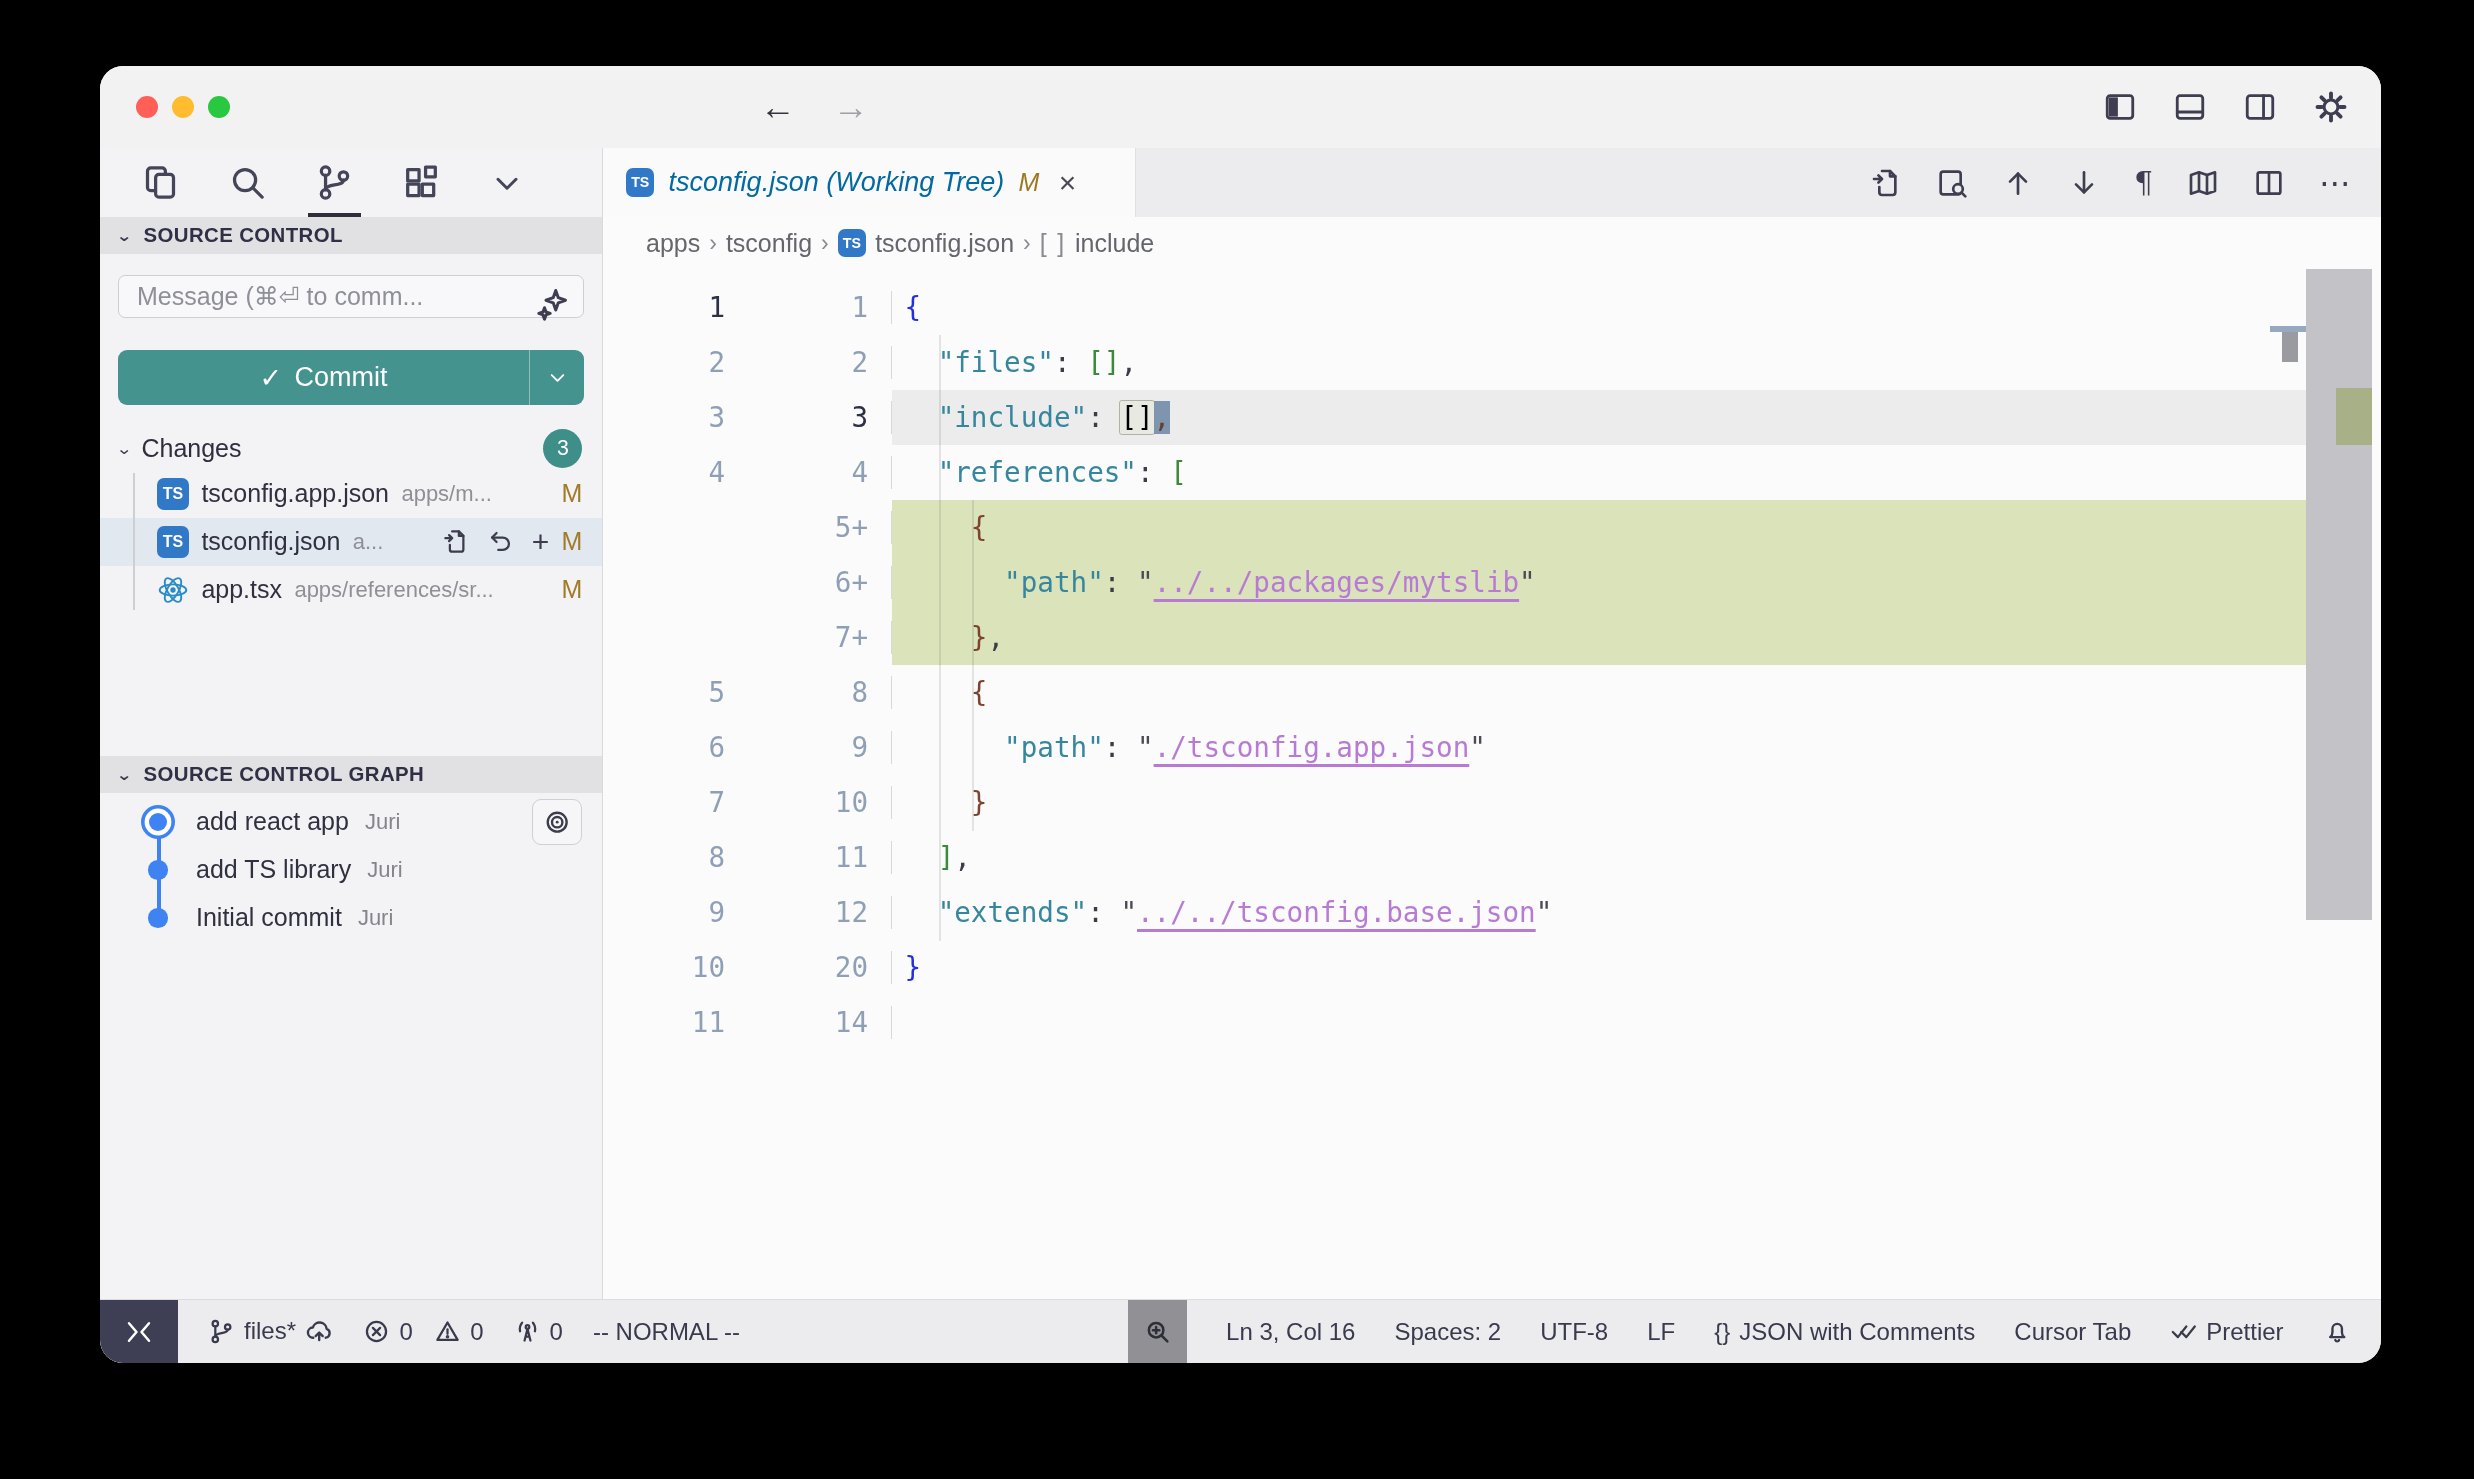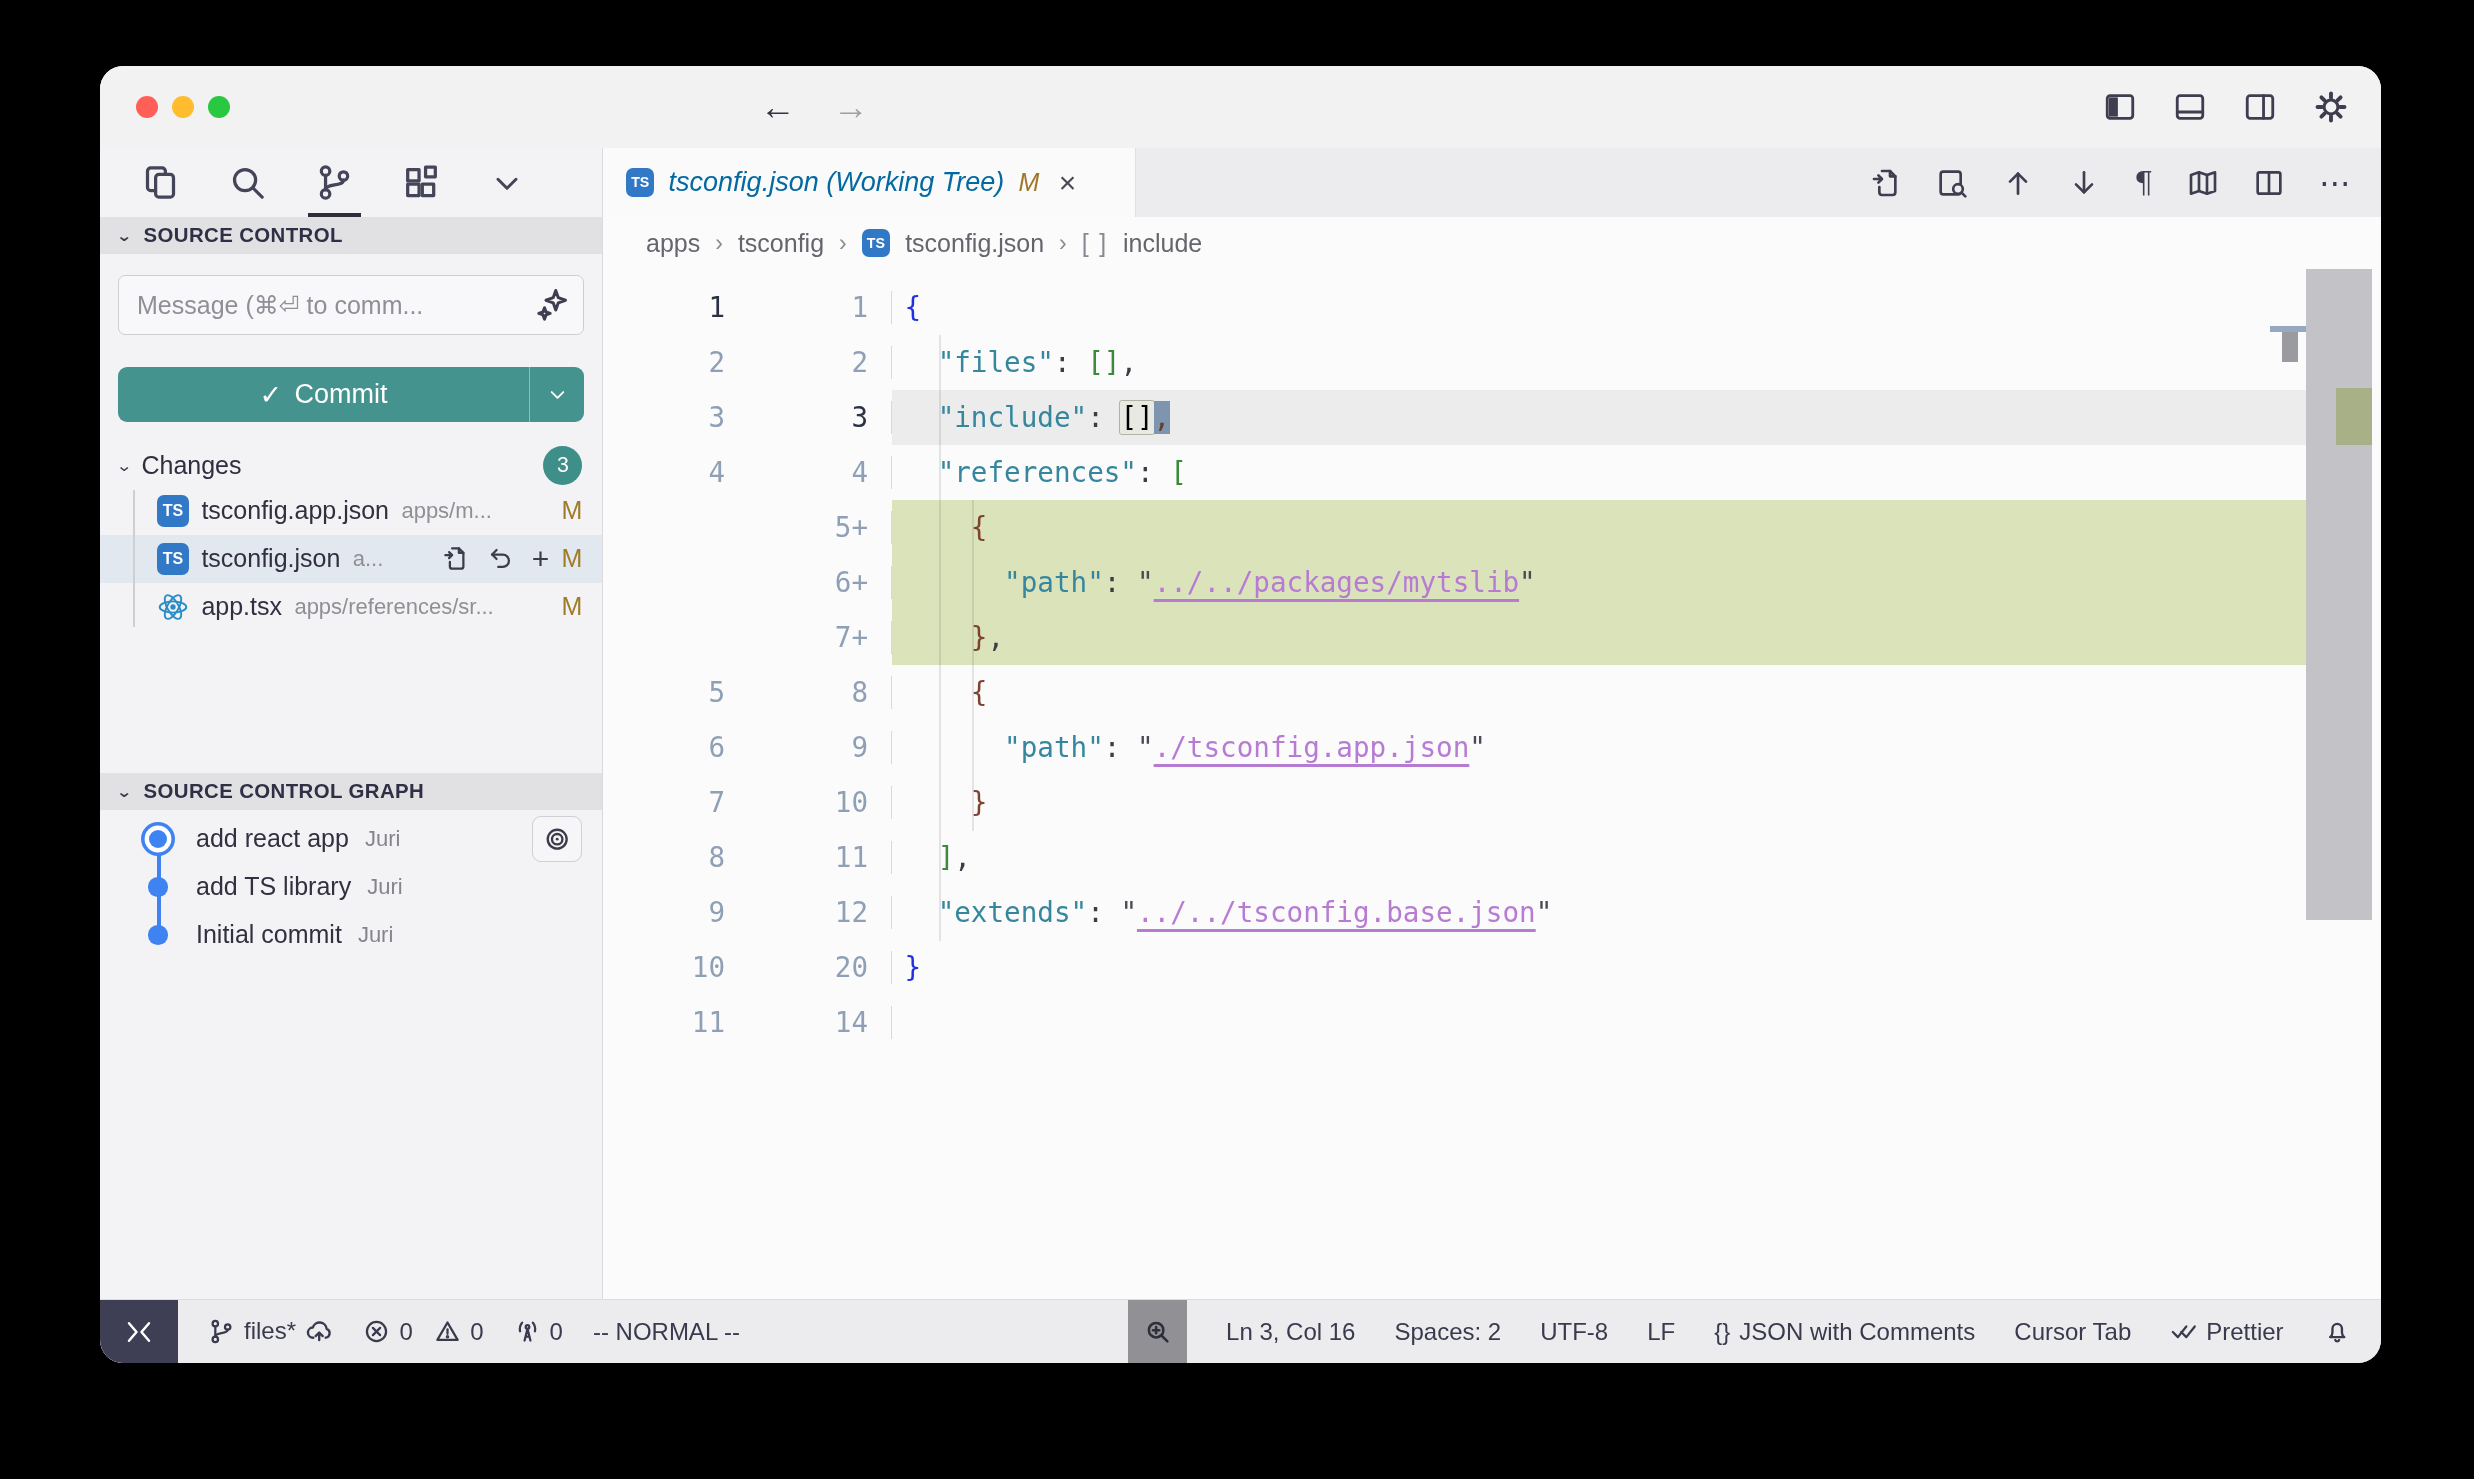--- a/index.html
+++ b/index.html
@@ -25,21 +25,21 @@
   
   .main { flex:1; display:flex; min-height:0; }
   .sidebar { width:503px; flex:0 0 503px; background:#f3f2f4; border-right:1.8px solid #dadadc; display:flex; flex-direction:column; }
   .activity { height:69px; display:flex; align-items:center; gap:48px; padding-left:41px; color:#45455a; }
   .act-item { position:relative; display:flex; align-items:center; justify-content:center; height:69px; }
   .act-item.active::after { content:""; position:absolute; left:-7.1px; right:-7.1px; bottom:0; height:3.6px; background:#2d2d3c; }
   .sec-header { height:37px; background:#e1e1e3; display:flex; align-items:center; gap:10.7px; padding-left:16px;
     font-size:20.4px; font-weight:bold; color:#2f2f45; letter-spacing:0.4px; }
   .chev { font-size:19.6px; color:#3a3a4c; transform:scaleY(.8); }
   .msg-wrap { margin:21.3px 18px 0; position:relative; }
-  .msg-input { width:100%; height:60px; border:1.8px solid #cdcdd2; border-radius:7.1px; background:#f8f8fa;
+  .msg-input { width:100%; height:43px; border:1.8px solid #cdcdd2; border-radius:7.1px; background:#f8f8fa;
     font-size:25px; padding:0 62px 0 18px; color:#3a3a44; font-family:inherit; }
   .msg-input::placeholder { color:#8f8f98; }
   .sparkle { position:absolute; right:14.2px; top:10.7px; color:#3e3e50; }
   .commit-btn { margin:32px 18px 0; height:55px; border-radius:9px; background:#45938e; color:#fff;
     display:flex; align-items:center; overflow:hidden; }
   .commit-main { flex:1; display:flex; align-items:center; justify-content:center; gap:12.4px; font-size:27px; }
   .commit-drop { width:55px; height:100%; display:flex; align-items:center; justify-content:center;
     border-left:1.8px solid rgba(255,255,255,.4); font-size:21.3px; }
   .tree-header { margin-top:21.3px; height:43px; display:flex; align-items:center; gap:9px; padding:0 19.6px 0 16px;
     font-size:25px; color:#2e2e3e; }
@@ -70,21 +70,21 @@
   
   .editor { flex:1; display:flex; flex-direction:column; min-width:0; background:#fbfbfc; }
   .tabbar { height:69px; flex:0 0 69px; background:#ececee; display:flex; align-items:stretch; }
   .tab { width:533px; background:#fafafb; border-right:1.8px solid #e0e0e2; display:flex; align-items:center;
     gap:14.2px; padding:0 23px; }
   .tab-title { font-style:italic; color:#0369a1; font-size:27px; }
   .tab-m { color:#9d7725; font-size:25px; font-style:italic; }
   .tab-x { color:#4a4a55; font-size:30px; margin-left:5.3px; }
   .editor-actions { margin-left:auto; display:flex; align-items:center; gap:34px; padding-right:30px; color:#3e3e50; }
   .pilcrow { font-size:30px; font-family:"DejaVu Serif",serif; }
-  .breadcrumb { height:52px; flex:0 0 52px; display:flex; align-items:center; gap:15px; padding-left:43px;
+  .breadcrumb { height:52px; flex:0 0 52px; display:flex; align-items:center; gap:9px; padding-left:43px;
     font-size:25px; color:#65656d; background:#fbfbfc; }
   .bc-sep { color:#8a8a92; font-size:23px; }
   .bc-sym { color:#8a8a92; letter-spacing:1.8px; }
 
   .code-area { flex:1; position:relative; overflow:hidden; background:#fbfbfc;
     font-family:"DejaVu Sans Mono",monospace; font-size:27.6px; padding-top:10.7px; }
   .crow { height:55px; display:flex; align-items:center; }
   .g1 { width:147px; flex:0 0 147px; text-align:right; padding-right:25px; color:#8fa0b6; }
   .g2 { width:142px; flex:0 0 142px; text-align:right; padding-right:23px; color:#8fa0b6; border-right:1.8px solid #d8d8da; }
   .gdark { color:#2c3144; }

